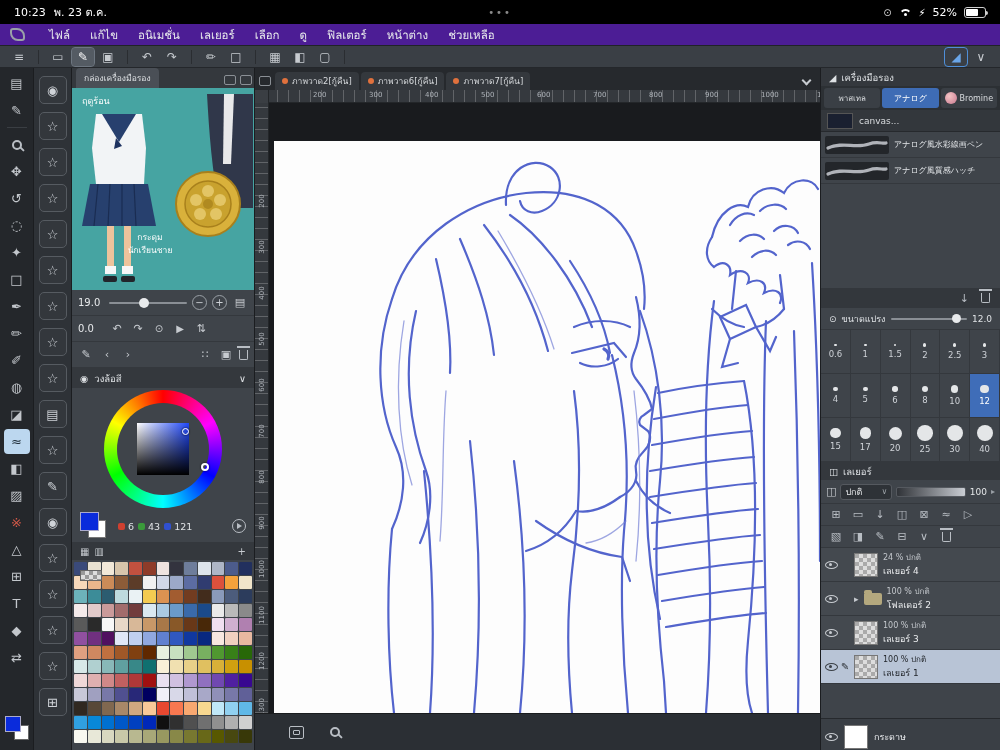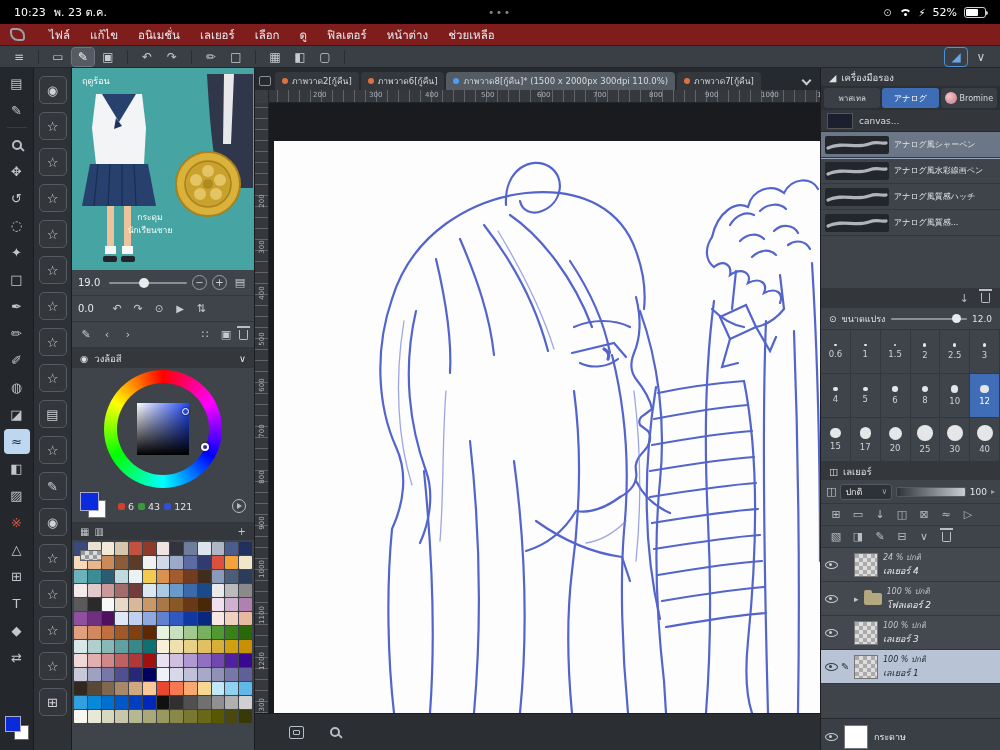--- a/index.html
+++ b/index.html
@@ -14,21 +14,21 @@
   .sb-center{position:absolute;left:0;right:0;text-align:center;color:#8a8a8a;font-size:10px;letter-spacing:2px;}
   .sb-right{margin-left:auto;display:flex;gap:7px;align-items:center;}
   .wifi{width:13px;height:7px;border-top:2px solid #fff;border-left:2px solid transparent;border-right:2px solid transparent;
     border-radius:50% 50% 0 0/100% 100% 0 0;position:relative;}
   .wifi::after{content:"";position:absolute;left:3px;top:2px;width:3px;height:3px;background:#fff;border-radius:50%;}
   .batt{width:22px;height:11px;border:1px solid #cfcfcf;border-radius:3px;position:relative;}
   .batt::before{content:"";position:absolute;top:1px;bottom:1px;left:1px;width:12px;background:#fff;border-radius:1px;}
   .batt::after{content:"";position:absolute;right:-3px;top:3px;width:2px;height:4px;background:#cfcfcf;border-radius:0 2px 2px 0;}
 
   
-  .menubar{position:absolute;left:0;top:24px;width:1000px;height:22px;background:#7f1d1d;border-bottom:1px solid #202328;
+  .menubar{position:absolute;left:0;top:24px;width:1000px;height:22px;background:#4c1d95;border-bottom:1px solid #202328;
     display:flex;align-items:center;gap:0;padding-left:10px;}
   .logo{width:15px;height:13px;border:2px solid #9aa0a8;border-radius:3px 8px 3px 8px;margin-right:14px;}
   .menu-item{font-size:11.5px;color:#e8eaec;padding:0 10px;cursor:default;}
 
   
   .toolbar{position:absolute;left:0;top:46px;width:1000px;height:22px;background:#3a3f45;border-bottom:1px solid #24272b;
     display:flex;align-items:center;padding:0 8px;gap:3px;}
   .tb-btn{width:22px;height:18px;display:flex;align-items:center;justify-content:center;font-size:12px;color:#c7cbd0;
     border-radius:3px;}
   .tb-active{background:#545b63;color:#fff;outline:1px solid #6d7680;}
@@ -166,21 +166,21 @@
   .layer-sel .eye{border-color:#3a3f45;}
   .layer-sel .eye::after{background:#3a3f45;}
   .pen-mark{font-size:10px;color:#2e3338;}
   .layer-thumb{width:24px;height:24px;border:1px solid #777;background-color:#aaa;flex:none;
     background-image:linear-gradient(45deg,#ddd 25%,transparent 25%,transparent 75%,#ddd 75%),linear-gradient(45deg,#ddd 25%,transparent 25%,transparent 75%,#ddd 75%);
     background-size:8px 8px;background-position:0 0,4px 4px;}
   .layer-thumb.paper{background:#fff;}
   .fold-arrow{font-size:9px;color:#c7cbd0;}
   .folder{width:18px;height:12px;background:#b4a87e;border-radius:1px 2px 2px 2px;position:relative;flex:none;}
   .folder::before{content:"";position:absolute;top:-3px;left:0;width:8px;height:3px;background:#b4a87e;border-radius:2px 2px 0 0;}
-  .layer-text{overflow:hidden;font-style:italic;}
+  .layer-text{overflow:hidden;}
   .layer-line1{font-size:8px;color:#c3c7cc;white-space:nowrap;}
   .layer-line2{font-size:9px;color:#eceef0;white-space:nowrap;}
   .paper-row{height:37px;display:flex;align-items:center;gap:6px;padding:0 4px;background:#3a3f45;border-top:1px solid #26292d;}
 </style>
 </head>
 <body>
 
 <div class="screen">
 
   <div class="statusbar">
@@ -283,20 +283,27 @@
         <div class="s-btn">✎</div>
         <div class="s-btn">◉</div>
         <div class="s-btn">☆</div>
         <div class="s-btn">☆</div>
         <div class="s-btn">☆</div>
         <div class="s-btn">☆</div>
         <div class="s-btn">⊞</div>
       </div>
 
     <div class="leftpanel">
+      <div class="lp-header">
+        <span class="lp-tab">กล่องเครื่องมือรอง</span>
+        <span style="margin-left:auto;display:flex;">
+          <span class="mini-sq"></span>
+          <span class="mini-sq"></span>
+        </span>
+      </div>
 
       <div class="lp-ref">
         <svg viewBox="0 0 183 202" width="183" height="202">
           <rect x="0" y="0" width="183" height="202" fill="#46a4a2"></rect>
           <path d="M130,6 L181,6 L181,120 L148,120 C140,86 137,42 135,6 Z" fill="#30374a"></path>
           <path d="M152,6 l10,0 l-3,70 l-8,0 z" fill="#e8e8ea"></path>
           <path d="M24,26 L70,26 L74,60 L72,96 L24,96 L20,60 Z" fill="#f2f4f6"></path>
           <path d="M30,26 L47,54 L64,26 Z" fill="#27406e"></path>
           <path d="M44,50 l6,8 l-8,3 z" fill="#1e3260"></path>
           <path d="M18,96 L76,96 L84,138 L10,138 Z" fill="#27406e"></path>
@@ -569,24 +576,20 @@
       <div class="tabbar" id="tabbar">
         <span class="mini-sq" style="margin:0 2px 4px 2px;"></span>
       <div class="tab">
             <span class="tab-dot" style="background: rgb(224, 113, 61);"></span>
             <span class="tab-label">ภาพวาด2[กู้คืน]</span>
           </div>
           <div class="tab">
             <span class="tab-dot" style="background: rgb(224, 113, 61);"></span>
             <span class="tab-label">ภาพวาด6[กู้คืน]</span>
           </div>
-          <div class="tab tab-active">
-            <span class="tab-dot" style="background: rgb(79, 156, 247);"></span>
-            <span class="tab-label">ภาพวาด8[กู้คืน]* (1500 x 2000px 300dpi 110.0%)</span>
-          </div>
           <div class="tab">
             <span class="tab-dot" style="background: rgb(224, 113, 61);"></span>
             <span class="tab-label">ภาพวาด7[กู้คืน]</span>
           </div>
           <span class="chev"></span>
         </div>
       <div class="corner"></div>
       <div class="ruler-top" id="rulertop">
           <span style="left: 58px;">200</span>
           <span style="left: 114px;">300</span>
@@ -714,43 +717,31 @@
           <div class="cat-tab">
             <span class="cat-avatar"></span>
             <span class="cat-label">Bromine</span>
           </div>
         </div>
       <div class="canvas-row">
         <span class="canvas-thumb"></span>
         <span class="canvas-label">canvas...</span>
       </div>
       <div class="brush-list" id="brushlist">
-          <div class="brush-row brush-sel">
-            <div class="brush-thumb"><svg viewBox="0 0 64 18" width="64" height="18">
-                <path d="M3,12 C18,5 30,13 44,8 C52,5 58,8 61,7" fill="none" stroke="#c9ccd2" stroke-width="3.2" stroke-linecap="round" opacity="0.85"></path>
-              </svg></div>
-            <div class="brush-name">アナログ風シャーペン</div>
-          </div>
           <div class="brush-row">
             <div class="brush-thumb"><svg viewBox="0 0 64 18" width="64" height="18">
                 <path d="M3,12 C18,5 30,13 44,8 C52,5 58,8 61,7" fill="none" stroke="#c9ccd2" stroke-width="3.2" stroke-linecap="round" opacity="0.85"></path>
               </svg></div>
             <div class="brush-name">アナログ風水彩線画ペン</div>
           </div>
           <div class="brush-row">
             <div class="brush-thumb"><svg viewBox="0 0 64 18" width="64" height="18">
                 <path d="M3,12 C18,5 30,13 44,8 C52,5 58,8 61,7" fill="none" stroke="#c9ccd2" stroke-width="3.2" stroke-linecap="round" opacity="0.85"></path>
               </svg></div>
             <div class="brush-name">アナログ風質感ハッチ</div>
-          </div>
-          <div class="brush-row">
-            <div class="brush-thumb"><svg viewBox="0 0 64 18" width="64" height="18">
-                <path d="M3,12 C18,5 30,13 44,8 C52,5 58,8 61,7" fill="none" stroke="#c9ccd2" stroke-width="3.2" stroke-linecap="round" opacity="0.85"></path>
-              </svg></div>
-            <div class="brush-name">アナログ風質感...</div>
           </div>
         </div>
       <div class="list-footer">
         <span class="lf-ic">↓</span>
         <span class="trash"></span>
       </div>
       <div class="size-row">
         <span>⊙</span>
         <span>ขนาดแปรง</span>
         <span class="size-track"></span>

